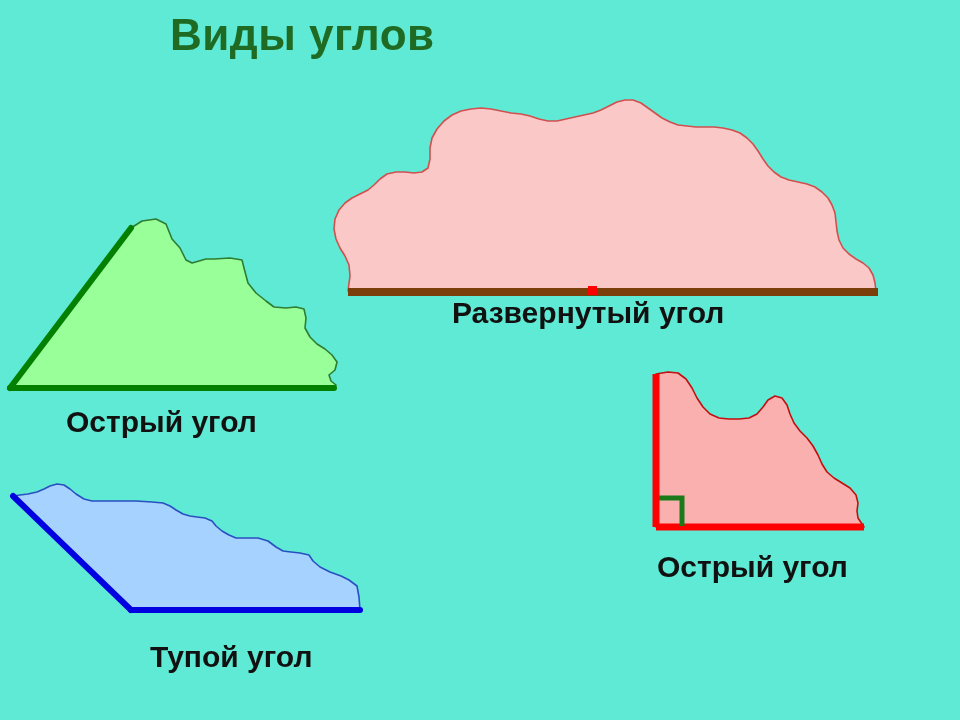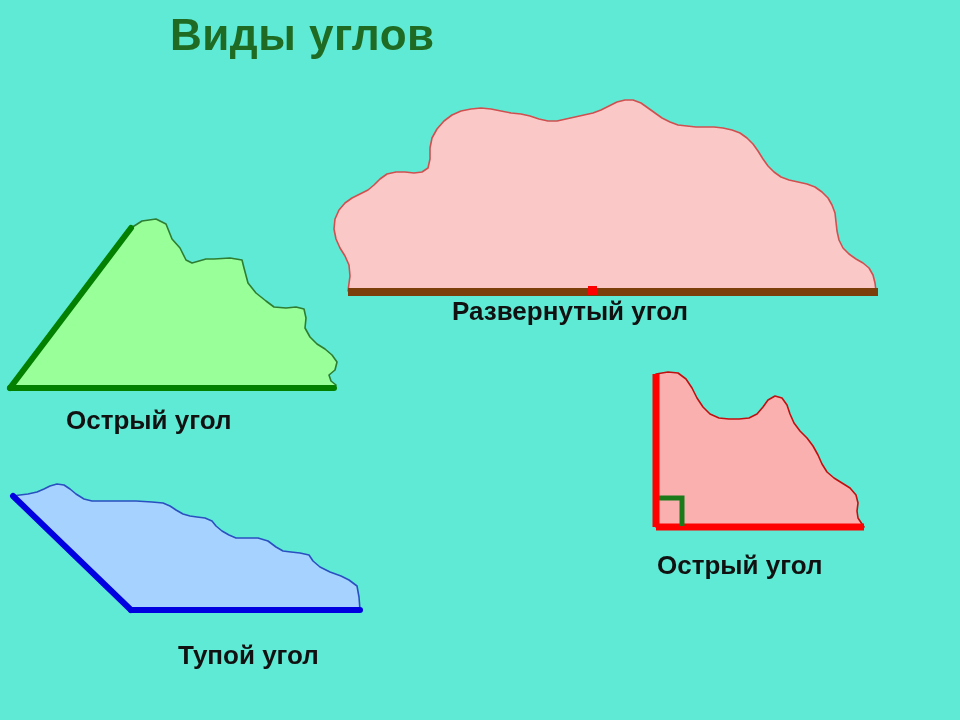--- a/index.html
+++ b/index.html
@@ -31,27 +31,27 @@
   .figure-svg {
     position: absolute;
     left: 0;
     top: 0;
     width: 960px;
     height: 720px;
     pointer-events: none;
   }
   .caption {
     position: absolute;
-    font-size: 26px;
+    font-size: 30px;
     font-weight: bold;
     color: #111111;
     white-space: nowrap;
   }
   #caption-acute   { left: 66px;  top: 405px; }
-  #caption-obtuse  { left: 150px; top: 640px; margin-left: 28px; }
+  #caption-obtuse  { left: 150px; top: 640px; }
   #caption-straight{ left: 452px; top: 296px; }
   #caption-right   { left: 657px; top: 550px; }
 </style>
 </head>
 <body>
 
 <div id="slide">
 
   <div id="slide-title">Виды углов</div>
 

